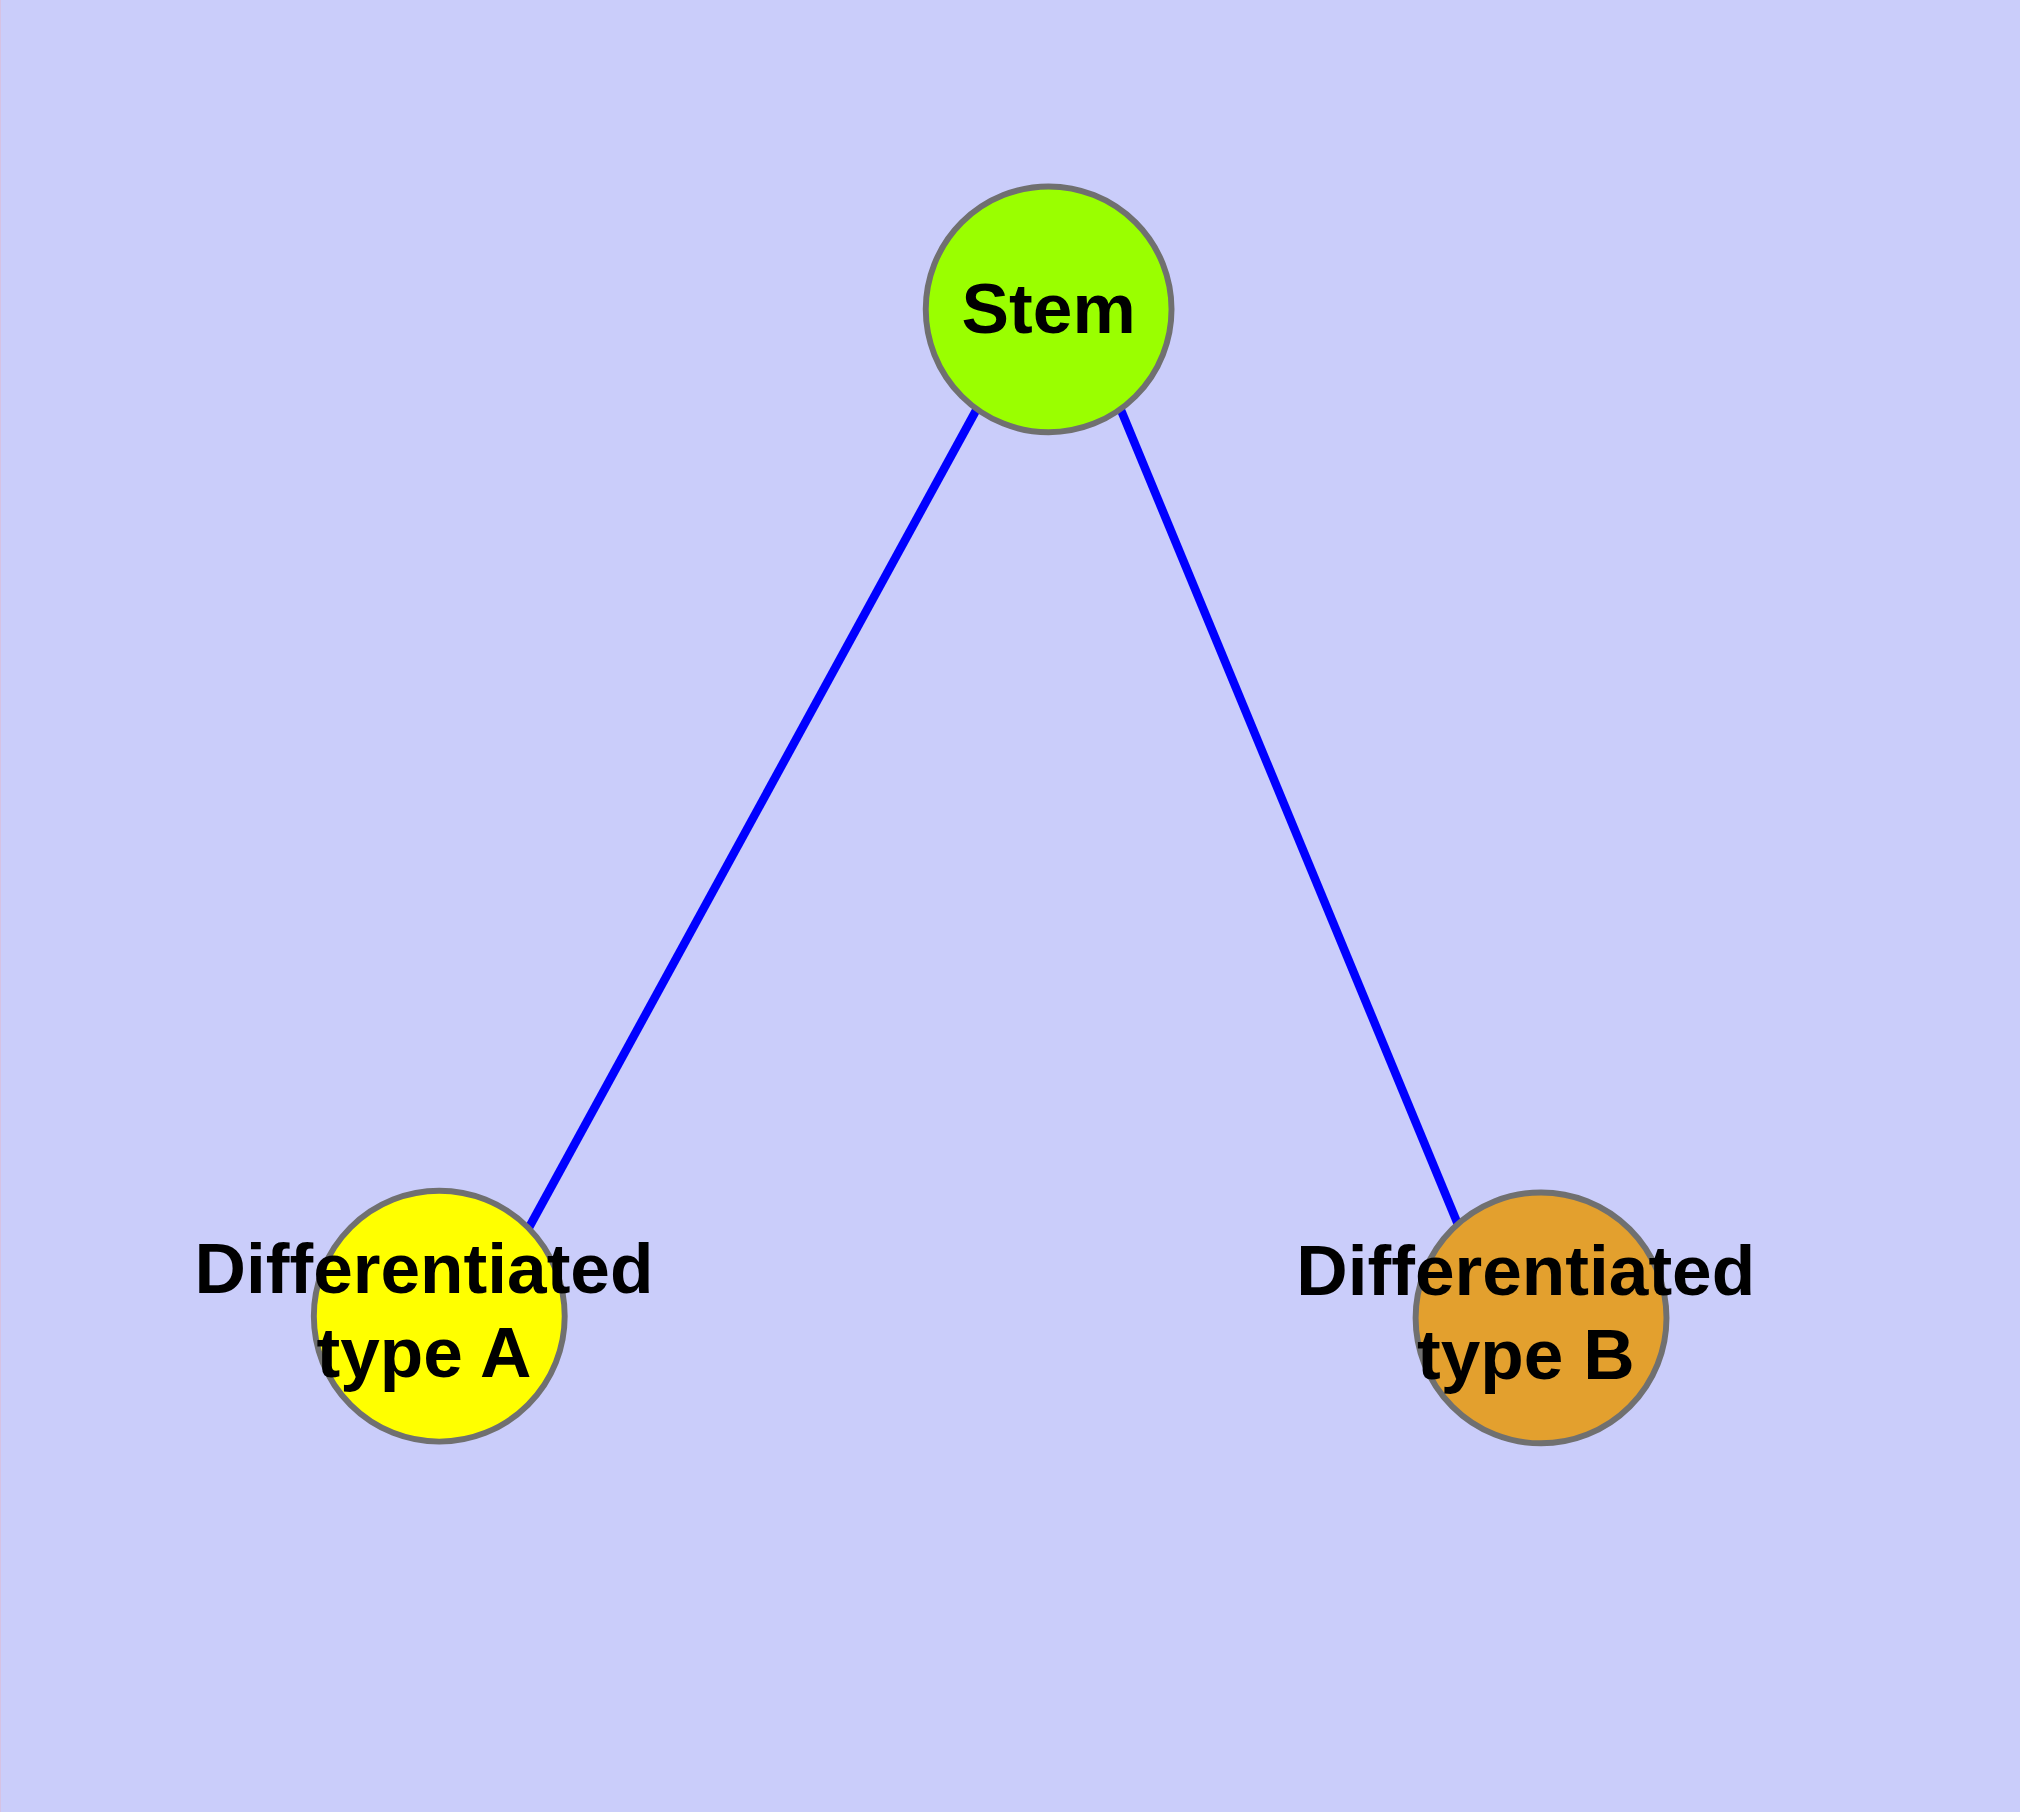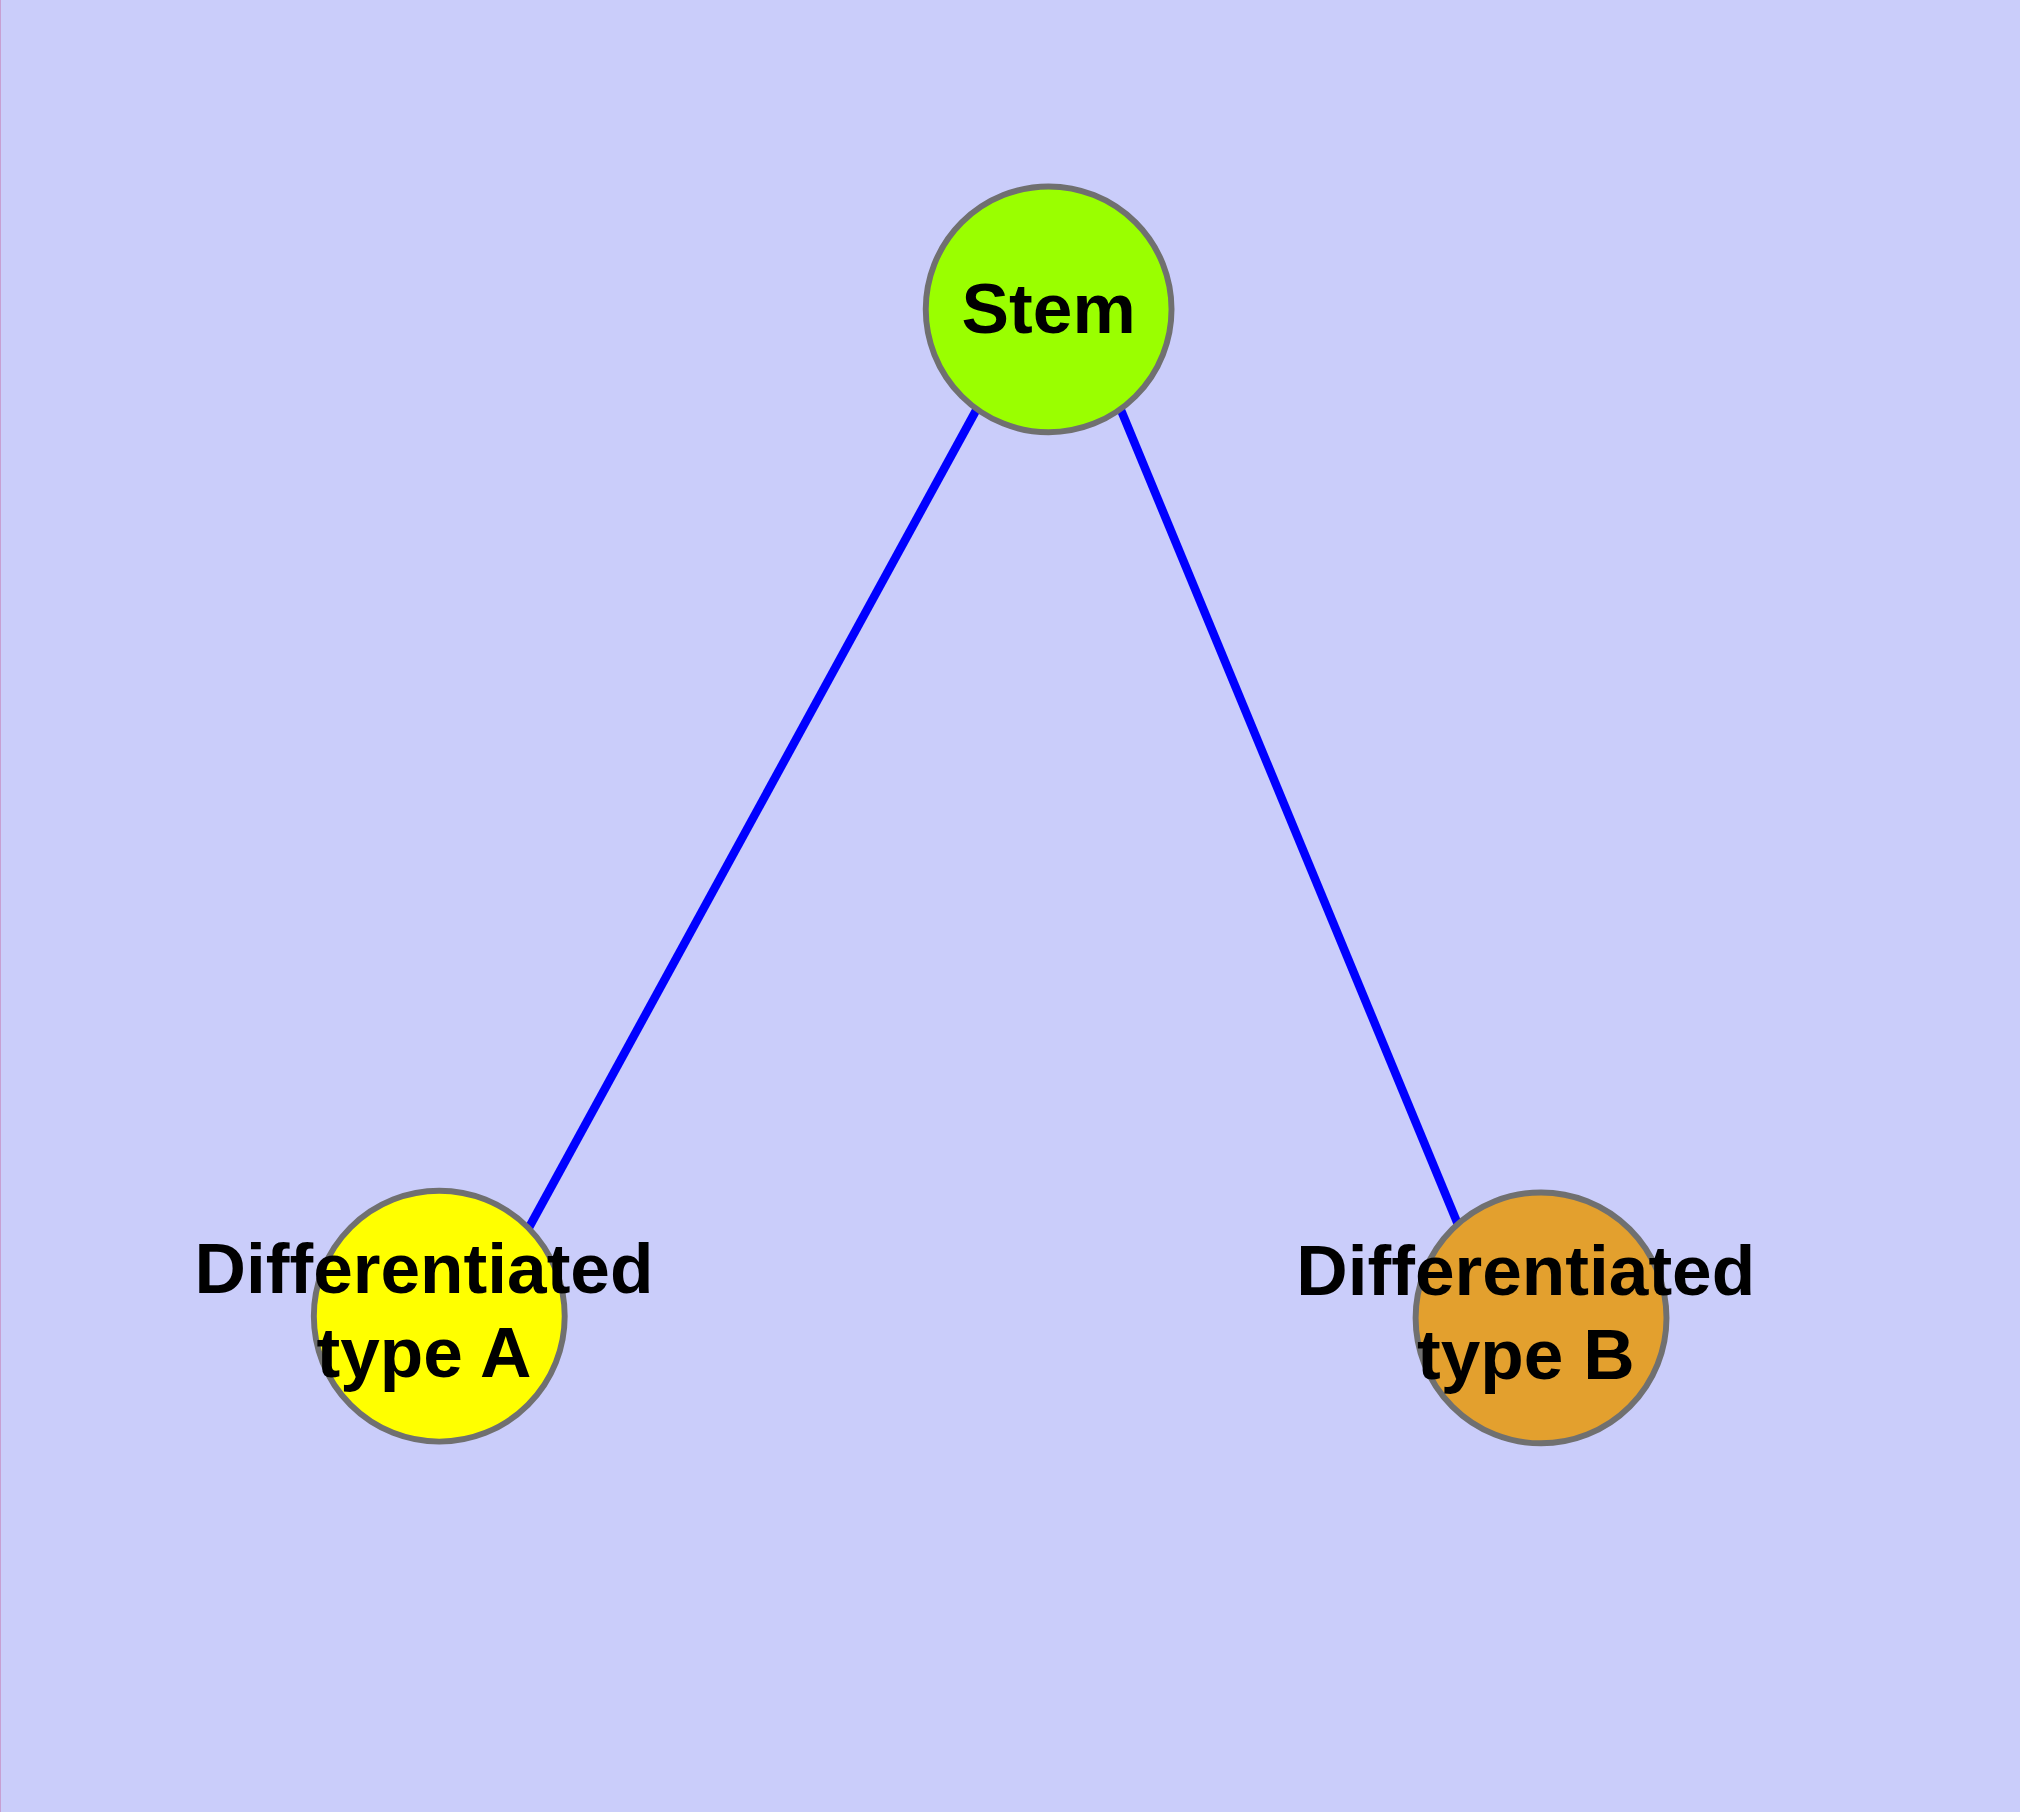--- a/index.html
+++ b/index.html
@@ -33,21 +33,21 @@
     font-family: "Liberation Sans", sans-serif;
     font-weight: bold;
     fill: #000000;
     text-anchor: middle;
     dominant-baseline: middle;
   }
 </style>
 </head>
 <body>
 
-<div id="canvas" style="width: 2021px; height: 1812px; background: #be185d;">
+<div id="canvas" style="width: 2021px; height: 1812px; background: #fca5a5;">
   <svg id="graph-svg" viewBox="0 0 2384 2138">
 
     <rect id="bg-rect" x="0" y="0" width="2384" height="2138" fill="#cacdfa"></rect>
 
     <g>
       <line class="edge-line" id="edge-0" x1="1152" y1="483" x2="623" y2="1450" stroke="#0000ff" stroke-width="10"></line>
       <line class="edge-line" id="edge-1" x1="1322" y1="483" x2="1723" y2="1452" stroke="#0000ff" stroke-width="10"></line>
     </g>
 
     <g>

